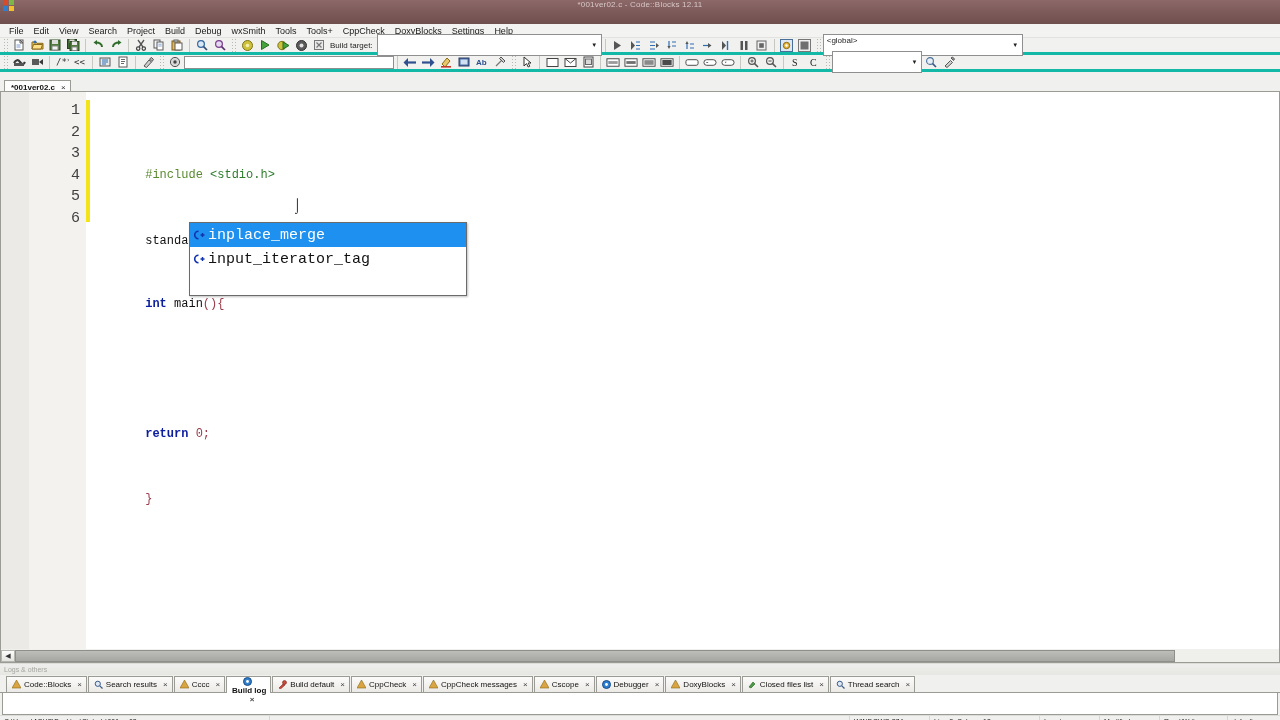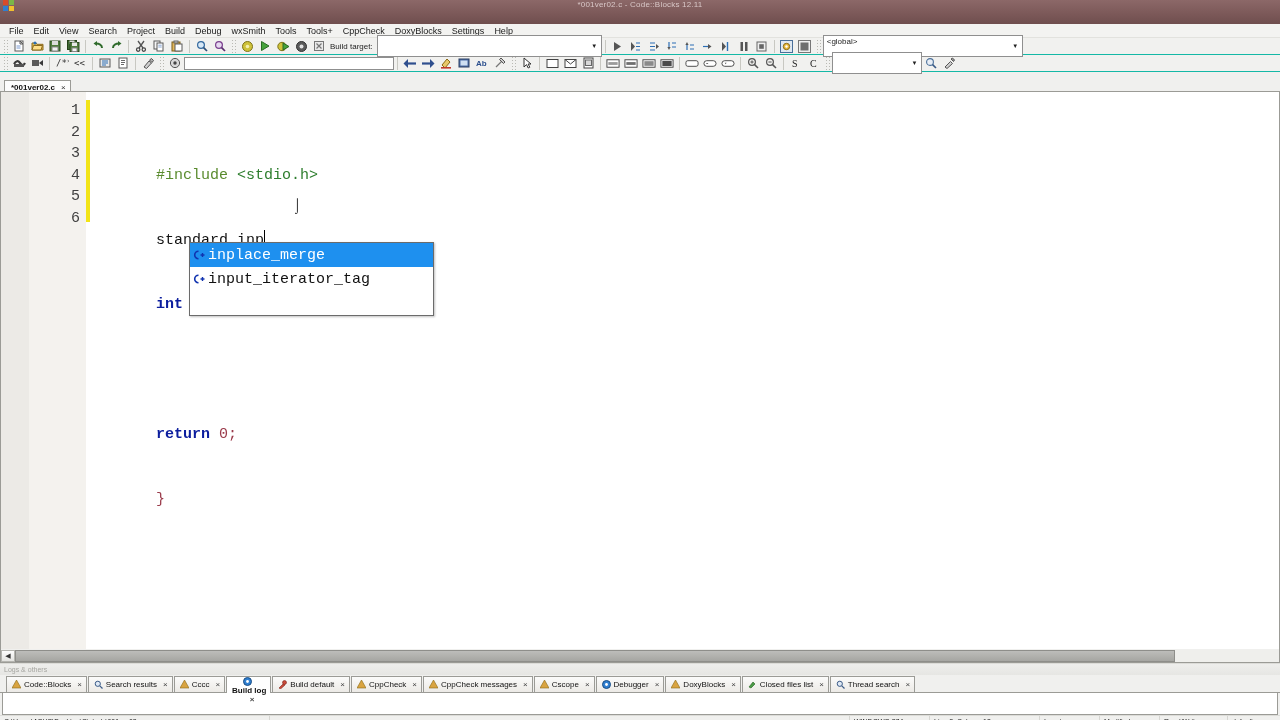--- a/index.html
+++ b/index.html
@@ -43,21 +43,21 @@
   }
   .menubar .mi {
     font-size: 9px; color: #1a1a1a; padding: 0 5px;
     line-height: 14px; white-space: nowrap; cursor: default;
   }
 
   
   .toolbar {
     height: 17px; background: #f1f1ef;
     display: flex; align-items: center;
-    border-bottom: 1px solid #14b8a6;
+    border-bottom: 3px solid #14b8a6;
     padding-left: 1px;
   }
   .grip {
     width: 5px; height: 14px; margin: 0 2px;
     background-image: radial-gradient(#b9b9b3 40%, transparent 41%);
     background-size: 3px 3px;
     flex: none;
   }
   .tbtn {
     width: 16px; height: 15px; margin: 0 1px;
@@ -121,21 +121,21 @@
   .linenums {
     width: 57px; background: #f4f2ee; flex: none;
     text-align: right; padding-right: 6px;
     font-family: "Liberation Mono", monospace;
     font-size: 15px; color: #404040; line-height: 21.6px; padding-top: 8px;
   }
   .change-bar { width: 4px; background: #f2e416; flex: none; margin-top: 8px; height: 122px; }
   .code {
     flex: 1 1 auto; position: relative;
     font-family: "Liberation Mono", monospace;
-    font-size: 15px; line-height: 21.6px;
+    font-size: 12px; line-height: 21.6px;
     padding: 8px 0 0 12px;
     color: #111;
     white-space: pre;
   }
   .code .ln { height: 21.6px; }
   .c-pre { color: #5a8b2e; }
   .c-str { color: #2d7d2d; }
   .c-kw  { color: #0c1e9e; font-weight: bold; }
   .c-plain { color: #111; }
   .c-br  { color: #9a3a4a; }
@@ -144,24 +144,24 @@
     vertical-align: -3px; margin-left: 0px;
   }
   .mouse-caret {
     position: absolute; left: 292px; top: 106px;
     font-family: "Liberation Serif", serif; font-size: 14px; color: #333;
   }
 
   
   .acpopup {
     position: absolute; left: 188px; top: 130px;
-    width: 245px; height: 74px;
+    width: 278px; height: 74px;
     background: #ffffff; border: 1px solid #6b6b6b;
     box-shadow: 1px 1px 2px rgba(0,0,0,.25);
-    overflow: hidden; z-index: 20; margin-top: 20px;
+    overflow: hidden; z-index: 20;
   }
   .acitem {
     display: flex; align-items: center; height: 24px;
     padding-left: 2px;
     font-family: "Liberation Mono", monospace;
     font-size: 15px; color: #111;
   }
   .acitem.sel { background: #1e90ef; color: #ffffff; }
   .acitem .ico {
     width: 13px; height: 13px; flex: none; margin-right: 3px;

